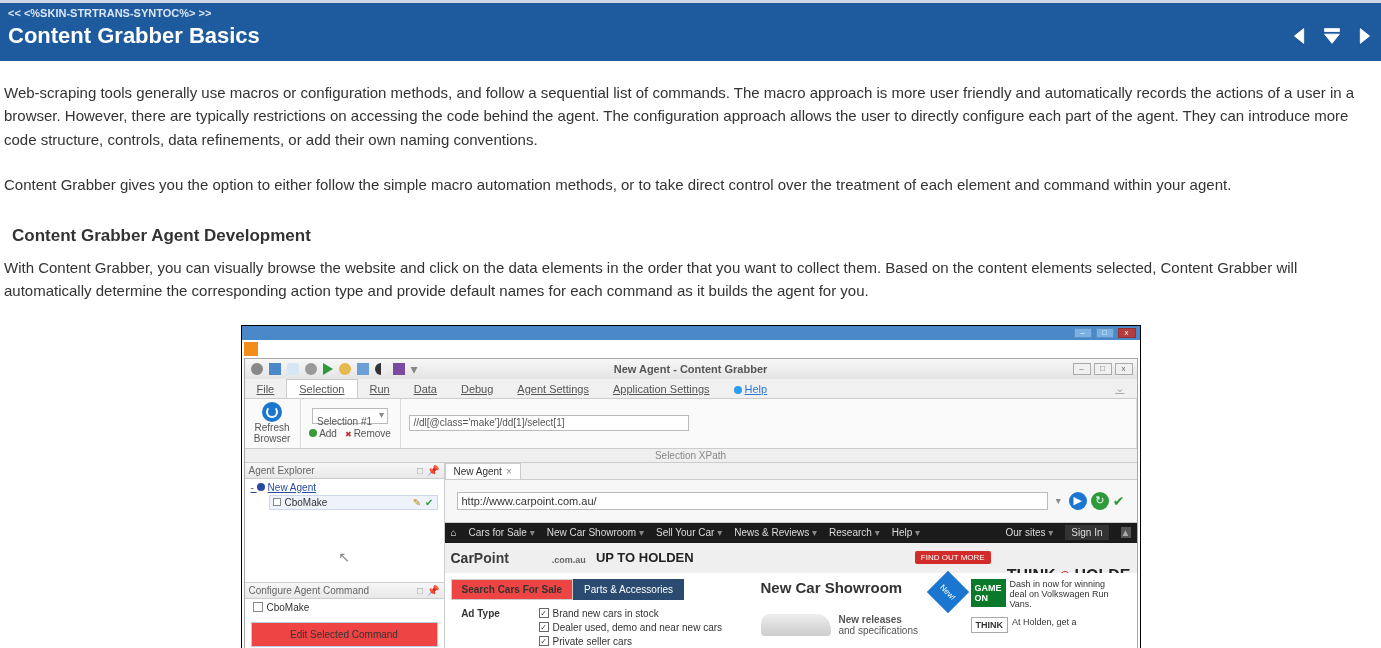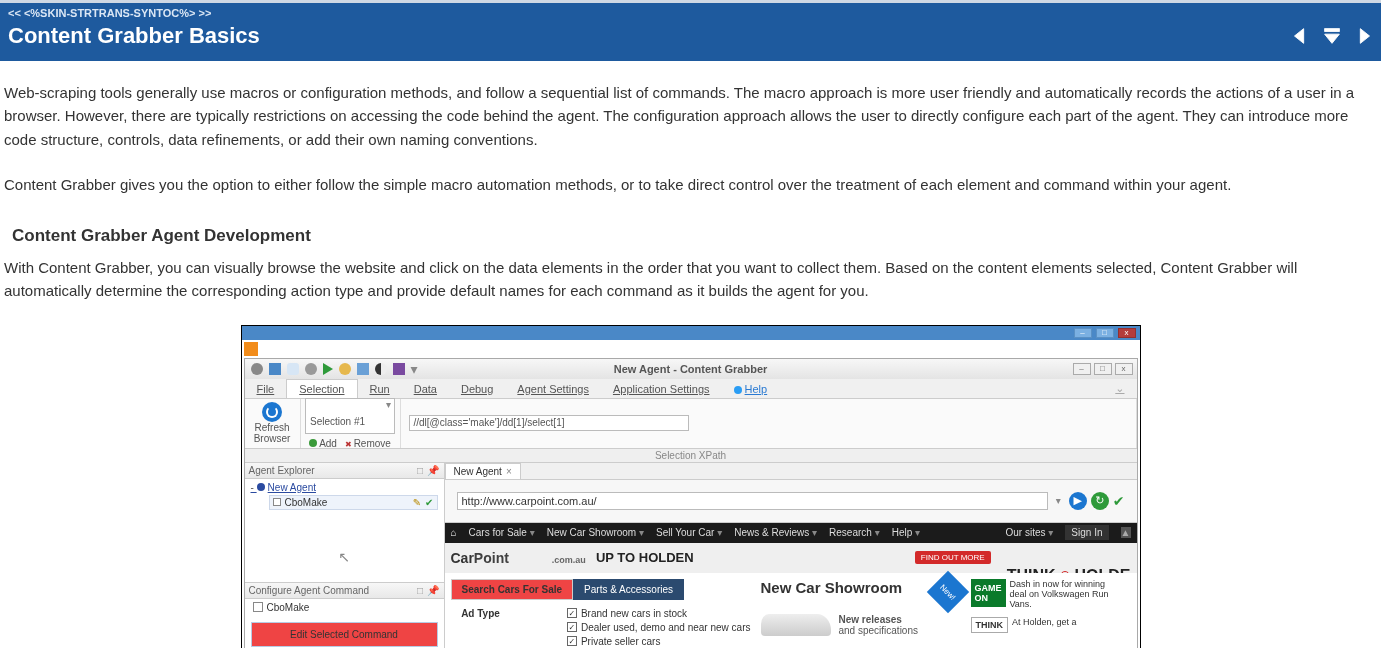--- a/index.html
+++ b/index.html
@@ -44,21 +44,21 @@
   .ribbon-tabs .tab.help { color:#2a7ad2; }
   .ribbon-tabs .tab.help .dot{ display:inline-block;width:8px;height:8px;border-radius:50%;background:#2a9df4;margin-right:3px;vertical-align:middle;}
 
   
   .ribbon-body { display:flex; background:#fafafa; border-bottom:1px solid #ccc; height:50px; font-size:10px; color:#555; }
   .ribb-group { border-right:1px solid #ddd; padding:3px 8px; display:flex; flex-direction:column; align-items:center; justify-content:center; }
   .ribb-group.refresh { width:56px; }
   .ribb-group.refresh .icon { width:20px;height:20px;border-radius:50%;background:#1b76d0;position:relative; }
   .ribb-group.refresh .icon:after{content:'';position:absolute;inset:4px;border:2px solid #fff;border-top-color:transparent;border-radius:50%;}
   .ribb-group.sel { width:100px; }
-  .ribb-group.sel .sel-combo { width:90px; height:16px; border:1px solid #bbb; background:#fff; font-size:10px; padding:17px 4px; margin-bottom:4px; position:relative;}
+  .ribb-group.sel .sel-combo { width:76px; height:16px; border:1px solid #bbb; background:#fff; font-size:10px; padding:7px 4px; margin-bottom:4px; position:relative;}
   .ribb-group.sel .sel-combo:after{content:'▾';position:absolute;right:3px;top:0;color:#888;}
   .ribb-group.sel .btns { display:flex; gap:8px; }
   .ribb-group.sel .btns span.add:before{content:'';display:inline-block;width:8px;height:8px;background:#3a9a3a;border-radius:50%;margin-right:2px;}
   .ribb-group.sel .btns span.rem:before{content:'✖';color:#b33;margin-right:2px;font-size:8px;}
   .ribb-group.xpath { flex:1; align-items:flex-start; }
   .ribb-group.xpath .xpath-box { width:280px; height:16px; border:1px solid #bbb; background:#fff; font-size:10px; padding:1px 4px; }
   .ribbon-label { background:#efefef; border-bottom:1px solid #ccc; text-align:center; font-size:10px; color:#888; padding:1px 0; }
 
   
   .split { display:flex; height:190px; }
@@ -104,21 +104,21 @@
   .site-banner .findout{margin-left:auto;background:#d32a2a;color:#fff;font-size:8px;padding:2px 6px;border-radius:2px;}
   .site-banner .think{font-size:16px;font-weight:bold;color:#222;margin-left:6px;margin-top:37px;}
   .site-banner .think .circ{display:inline-block;width:10px;height:10px;border:1px solid #d32a2a;border-radius:50%;}
 
   .site-body { display:flex; padding:6px; gap:10px; background:#fff; }
   .search-col { width:300px; }
   .s-tabs { display:flex; font-size:10px; }
   .s-tabs .st { padding:4px 10px; background:#e8e8e8; border:1px solid #ccc; }
   .s-tabs .st.active{ background:#ef4444; font-weight:bold; }
   .s-tabs .st.dark{ background:#2b4a6f; color:#fff; border-color:#2b4a6f;}
-  .adtype { display:flex; padding-top:8px; gap:8px; font-size:10px;justify-content:space-between; }
+  .adtype { display:flex; padding-top:8px; gap:28px; font-size:10px; }
   .adtype .lbl{font-weight:bold; width:60px; text-align:center;}
   .adtype .opts{display:flex;flex-direction:column;gap:3px;}
   .adtype .opts label{display:flex;align-items:center;gap:4px;}
   .adtype .opts .cb{width:10px;height:10px;border:1px solid #666;display:flex;align-items:center;justify-content:center;font-size:8px;color:#333;}
 
   .show-col { width:200px; position:relative; }
   .show-col .sc-title{font-size:15px;font-weight:bold;color:#333;}
   .show-col .sc-sub{font-size:10px;color:#555;margin-top:18px;}
   .show-col .sc-sub b{display:block;}
   .show-col .new-badge{position:absolute;top:-2px;right:-2px;width:30px;height:30px;background:#1b76d0;color:#fff;font-size:8px;display:flex;align-items:center;justify-content:center;transform:rotate(45deg);}

